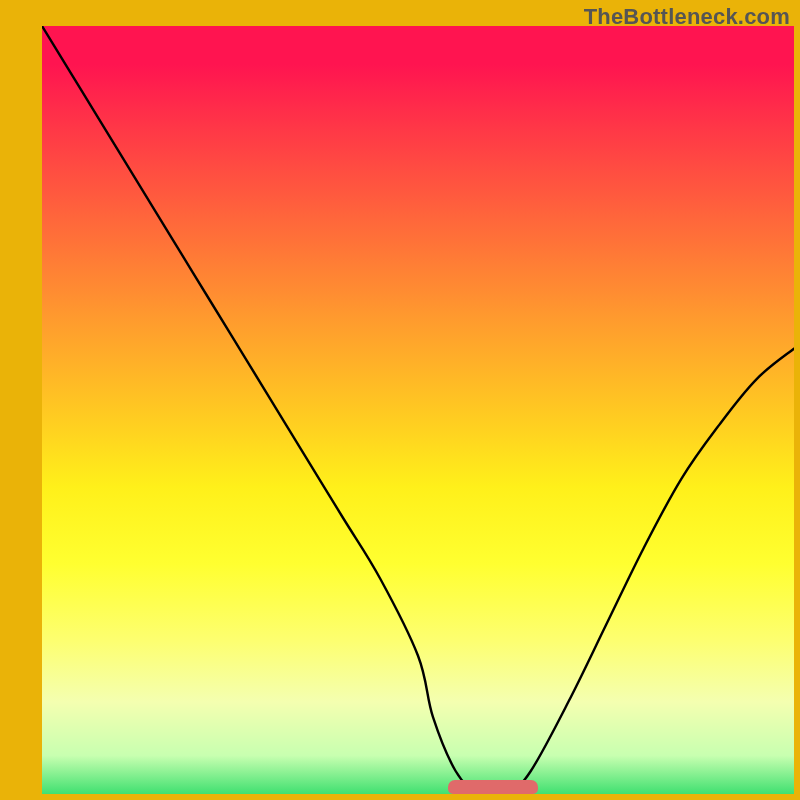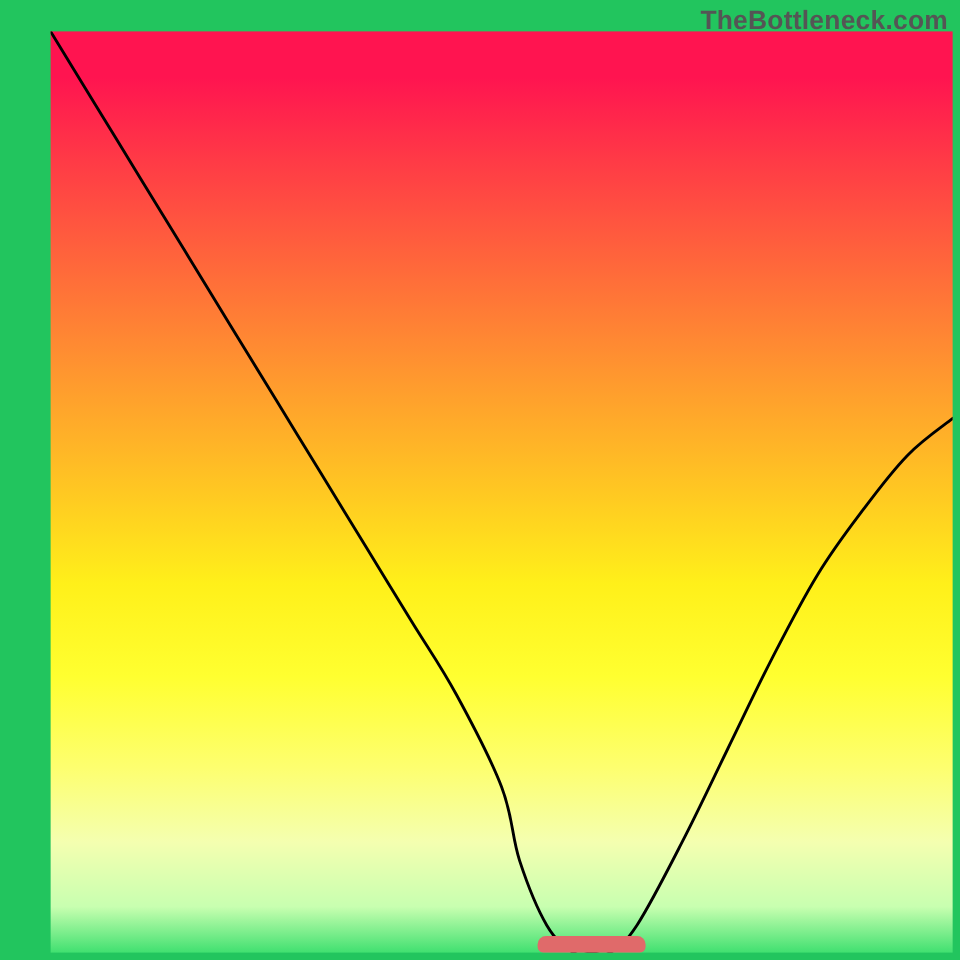--- a/index.html
+++ b/index.html
@@ -1,21 +1,21 @@
 <!DOCTYPE html>
 <html><head>
 <meta charset="utf-8">
 <style>
   * { margin: 0; padding: 0; box-sizing: border-box; }
   html, body { width: 800px; height: 800px; overflow: hidden; background: #000; }
   .frame {
     position: relative;
     width: 800px;
     height: 800px;
-    background: #22c55e;
+    background: #eab308;
   }
   .watermark {
     position: absolute;
     top: 4px;
     right: 10px;
     font-family: Arial, Helvetica, sans-serif;
     font-size: 22px;
     font-weight: 600;
     color: #555;
     letter-spacing: 0.2px;

